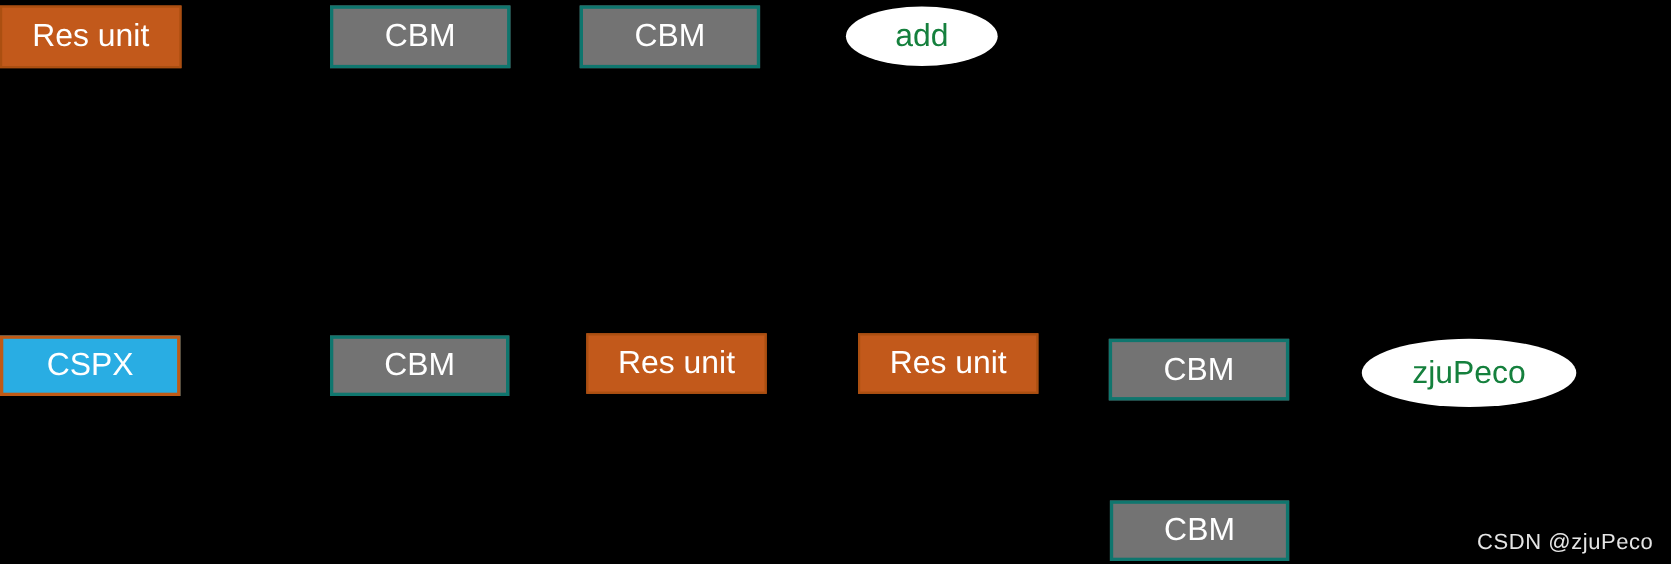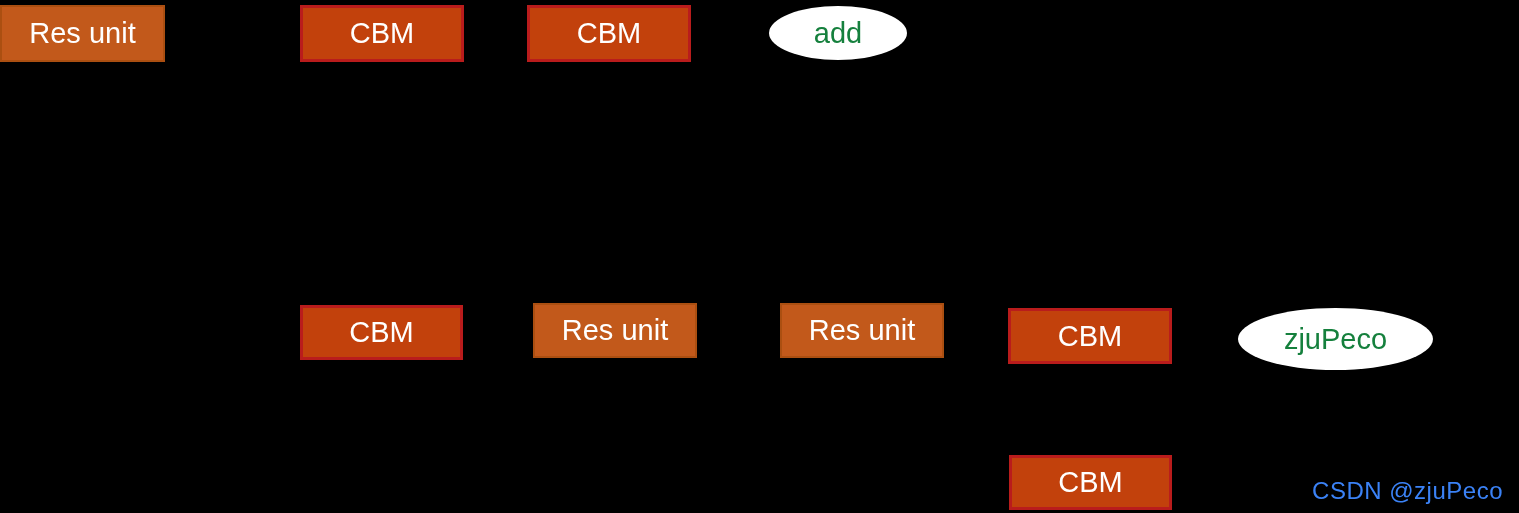--- a/index.html
+++ b/index.html
@@ -24,54 +24,55 @@
     font-size: 29px;
     line-height: 1;
     color: #ffffff;
     white-space: nowrap;
   }
   .res-unit {
     background: #c2591b;
     border: 2px solid #ab4f11;
   }
   .cbm {
-    background: #c2410c;
-    border: 3px solid #b91c1c;
+    background: #737373;
+    border: 3px solid #0f766e;
   }
   .cspx {
     background: #29ade3;
     border: 3px solid #c05a15;
   }
   .op-ellipse {
     background: #ffffff;
     color: #15803d;
     border-radius: 50%;
   }
   .watermark {
     position: absolute;
     right: 16px;
     bottom: 8px;
-    color: #3b82f6;
-    font-size: 24px;
+    color: #e5e5e5;
+    font-size: 20px;
     letter-spacing: 0.5px;
   }
 </style>
 </head>
 <body>
 
 <div class="canvas">
 
   <div class="node res-unit" style="left:0px; top:5px; width:165px; height:57px;">Res unit</div>
 
   <div class="node cbm" style="left:300px; top:5px; width:164px; height:57px;">CBM</div>
 
   <div class="node cbm" style="left:527px; top:5px; width:164px; height:57px;">CBM</div>
 
   <div class="node op-ellipse" style="left:769px; top:6px; width:138px; height:54px;">add</div>
 
+  <div class="node cspx" style="left:0px; top:305px; width:164px; height:55px;">CSPX</div>
 
   <div class="node cbm" style="left:300px; top:305px; width:163px; height:55px;">CBM</div>
 
   <div class="node res-unit" style="left:533px; top:303px; width:164px; height:55px;">Res unit</div>
 
   <div class="node res-unit" style="left:780px; top:303px; width:164px; height:55px;">Res unit</div>
 
   <div class="node cbm" style="left:1008px; top:308px; width:164px; height:56px;">CBM</div>
 
   <div class="node op-ellipse" style="left:1238px; top:308px; width:195px; height:62px;">zjuPeco</div>

